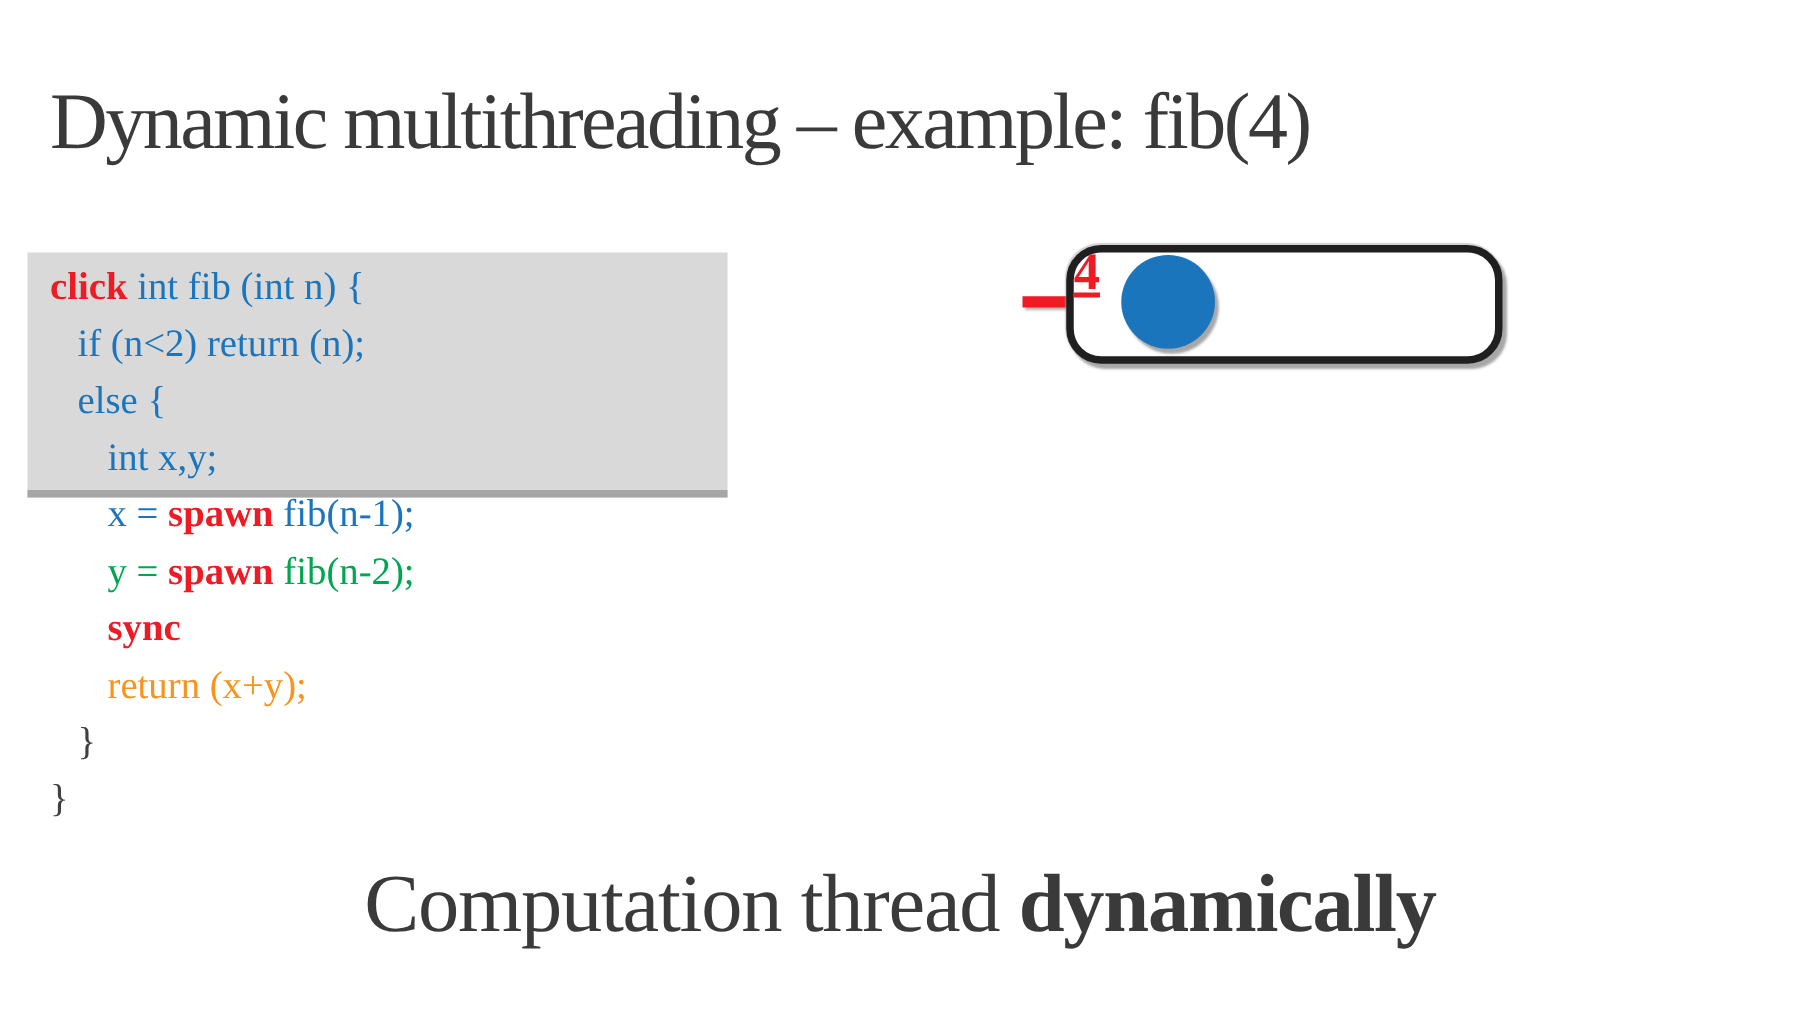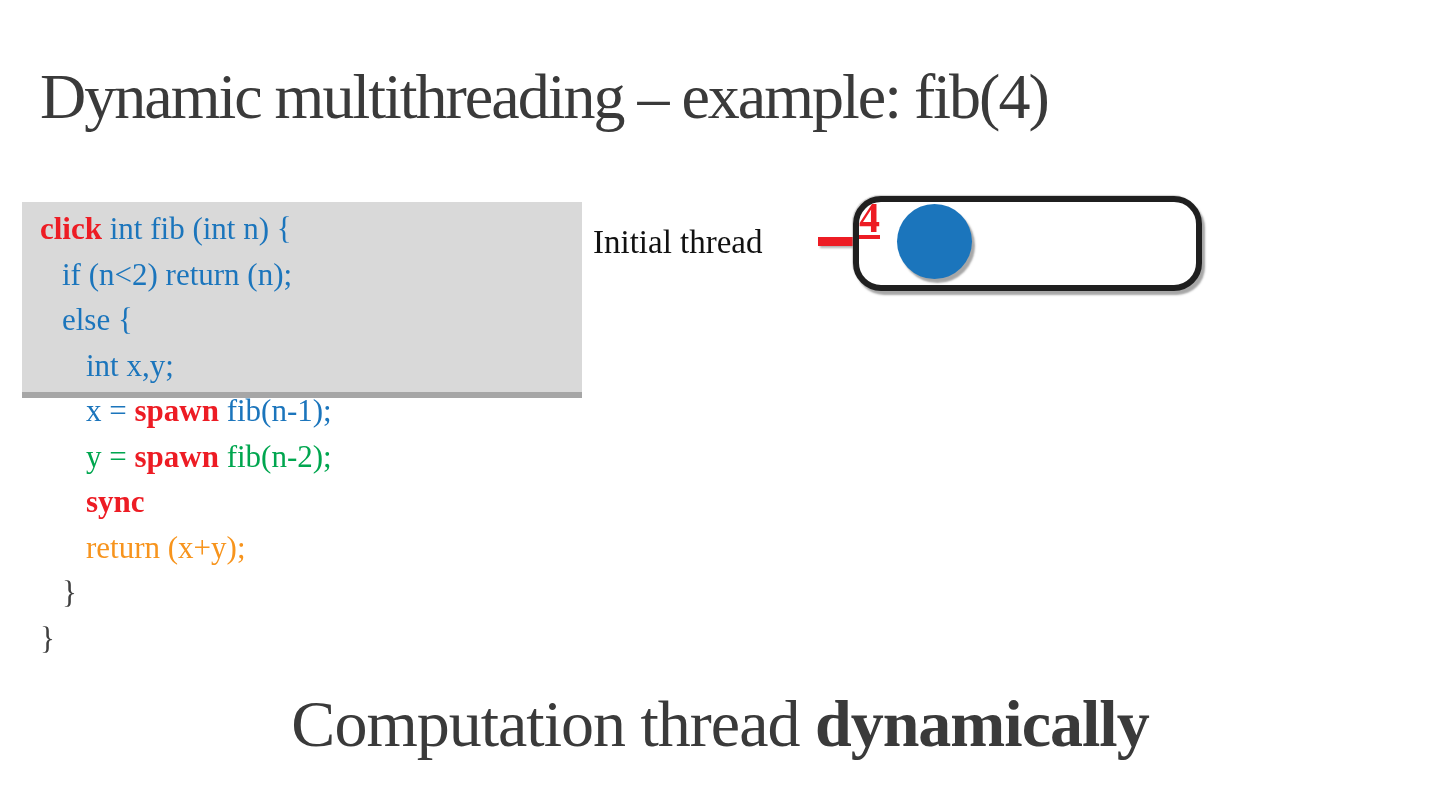--- a/index.html
+++ b/index.html
@@ -78,21 +78,20 @@
 <body>
 
 <div class="slide">
 
   <h1 class="title">Dynamic multithreading – example: fib(4)</h1>
 
   <div class="code-shade"></div>
 
   <div class="code"><div class="code-line" style="padding-left: 18px;"><span style="color: rgb(237, 28, 36); font-weight: bold;">click</span><span style="color: rgb(27, 117, 188);"> int fib (int n) {</span></div><div class="code-line" style="padding-left: 40px;"><span style="color: rgb(27, 117, 188);">if (n&lt;2) return (n);</span></div><div class="code-line" style="padding-left: 40px;"><span style="color: rgb(27, 117, 188);">else {</span></div><div class="code-line" style="padding-left: 64px;"><span style="color: rgb(27, 117, 188);">int x,y;</span></div><div class="code-line" style="padding-left: 64px;"><span style="color: rgb(27, 117, 188);">x = </span><span style="color: rgb(237, 28, 36); font-weight: bold;">spawn</span><span style="color: rgb(27, 117, 188);"> fib(n-1);</span></div><div class="code-line" style="padding-left: 64px;"><span style="color: rgb(0, 166, 79);">y = </span><span style="color: rgb(237, 28, 36); font-weight: bold;">spawn</span><span style="color: rgb(0, 166, 79);"> fib(n-2);</span></div><div class="code-line" style="padding-left: 64px;"><span style="color: rgb(237, 28, 36); font-weight: bold;">sync</span></div><div class="code-line" style="padding-left: 64px;"><span style="color: rgb(247, 148, 29);">return (x+y);</span></div><div class="code-line" style="padding-left: 40px;"><span style="color: rgb(64, 64, 64);">}</span></div><div class="code-line" style="padding-left: 18px;"><span style="color: rgb(64, 64, 64);">}</span></div></div>
 
-  <div class="thread-label">Initial thread</div>
 
   <div class="arrow">
     <div class="shaft"></div>
     <div class="head"></div>
   </div>
 
   <div class="thread-box"></div>
 
   <div class="thread-circle"></div>
 

